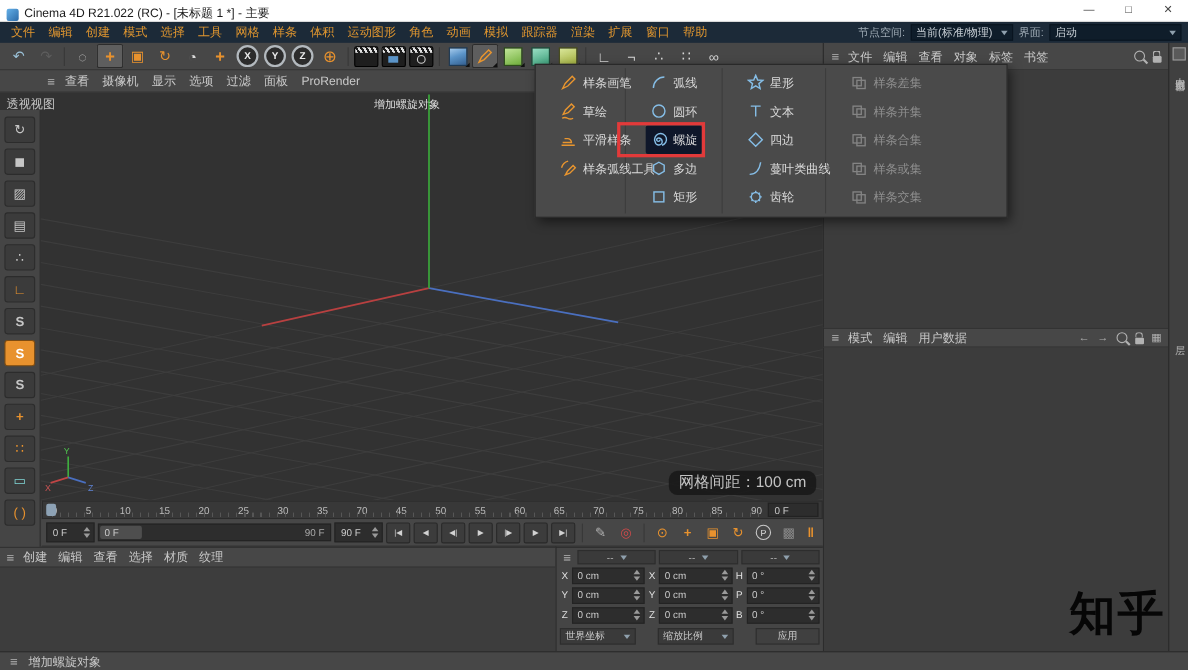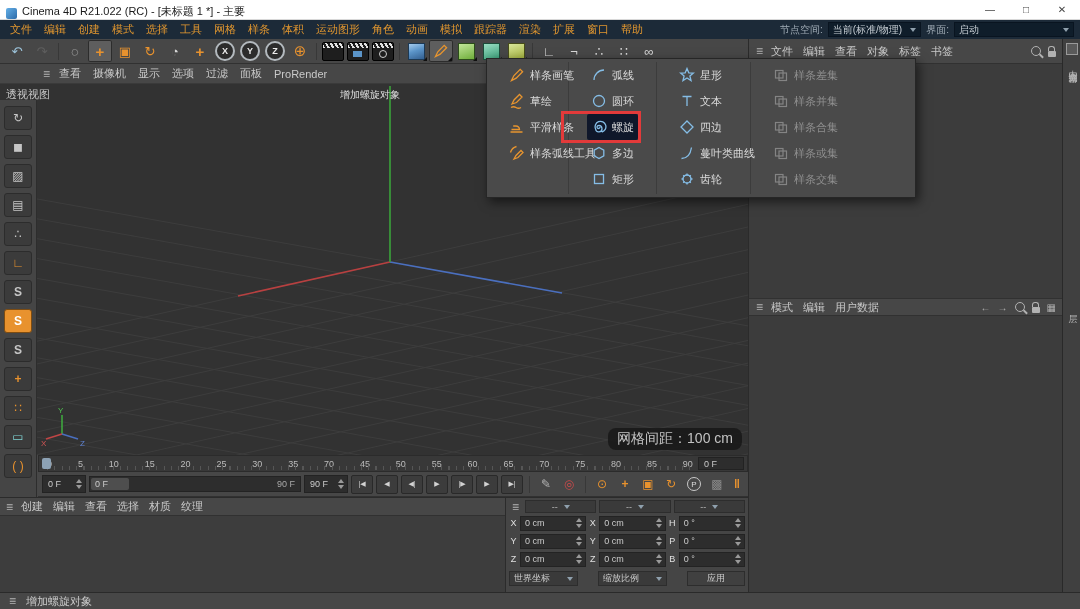--- a/index.html
+++ b/index.html
@@ -699,13 +699,14 @@
       <svg class="gic" width="16" height="16" viewBox="0 0 16 16">
           <rect x="2.5" y="3.5" width="7.5" height="7.5"></rect>
           <rect x="6" y="6" width="7.5" height="7.5"></rect>
         </svg>
       <span>样条交集</span>
     </div>
   </div>
 </div>
 
 <div class="wm">
+  <span class="brand">知乎</span>
 </div>
 
 </body></html>

